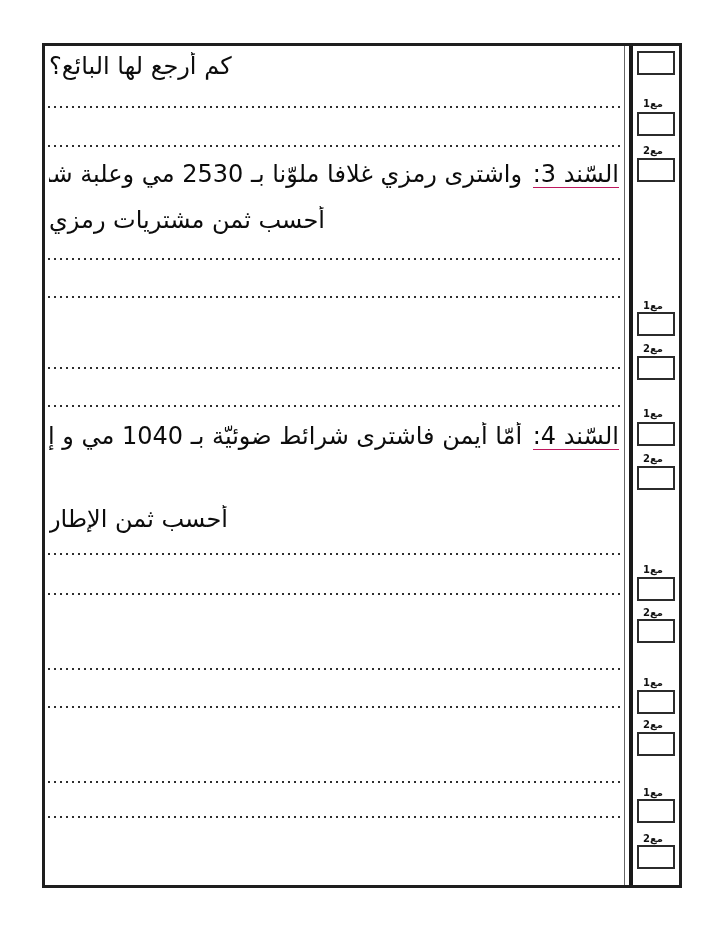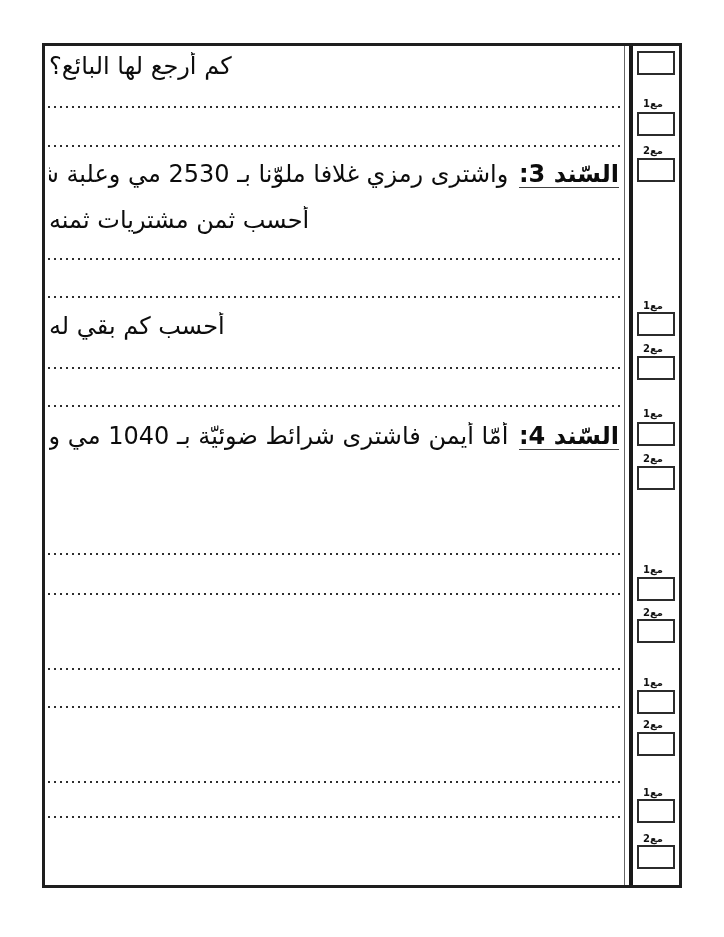--- a/index.html
+++ b/index.html
@@ -17,22 +17,22 @@
     width:9px;box-sizing:border-box;height:100%;
     border-left:1px solid #666;border-right:4px solid #181818;background:#fff;
   }
   .gmargin{position:relative;flex:1;height:100%;direction:rtl;background:#fff;}
   .txt{
     position:absolute;right:5px;left:4px;height:28px;
     font-size:24px;line-height:28px;text-align:left;white-space:nowrap;
     overflow:hidden;color:#0c0c0c;
   }
   .exlabel{
-    font-weight:bold;
-    border-bottom:2px solid #404040;padding-bottom:1px;
+    font-weight:normal;
+    border-bottom:2px solid #be185d;padding-bottom:1px;
     display:inline-block;line-height:24px;
   }
   .extext{padding-right:3px;}
   .dot{
     position:absolute;left:3px;right:3px;height:2px;
     background:repeating-linear-gradient(90deg,#2e2e2e 0 2px,transparent 2px 6px);
   }
   .sbox{
     position:absolute;left:4px;width:38px;height:24px;box-sizing:border-box;
     border:2px solid #2b2b2b;background:#fff;
@@ -52,33 +52,33 @@
   <div class="main">
     <div class="txt" style="top:6px">كم أرجع لها البائع؟</div>
     <div class="dot" style="top:60px"></div>
     <div class="dot" style="top:99px"></div>
 
     <div class="txt" style="top:114px">
       <span class="exlabel">السّند 3:</span>
       <span class="extext">واشترى رمزي غلافا ملوّنا بـ 2530 مي وعلبة شموع بـ 3200 مي</span>
     </div>
 
-    <div class="txt" style="top:160px">أحسب ثمن مشتريات ثمنه</div>
+    <div class="txt" style="top:160px">أحسب ثمن مشتريات رمزي</div>
     <div class="dot" style="top:212px"></div>
     <div class="dot" style="top:250px"></div>
 
-    <div class="txt" style="top:266px">أحسب كم بقي له</div>
     <div class="dot" style="top:321px"></div>
     <div class="dot" style="top:359px"></div>
 
     <div class="txt" style="top:376px">
       <span class="exlabel">السّند 4:</span>
       <span class="extext">أمّا أيمن فاشترى شرائط ضوئيّة بـ 1040 مي و إطارا ثمنه يفوق ثمن الشرائط</span>
     </div>
 
+    <div class="txt" style="top:459px">أحسب ثمن الإطار</div>
     <div class="dot" style="top:507px"></div>
     <div class="dot" style="top:547px"></div>
 
     <div class="dot" style="top:622px"></div>
     <div class="dot" style="top:660px"></div>
 
     <div class="dot" style="top:735px"></div>
     <div class="dot" style="top:770px"></div>
   </div>
 

